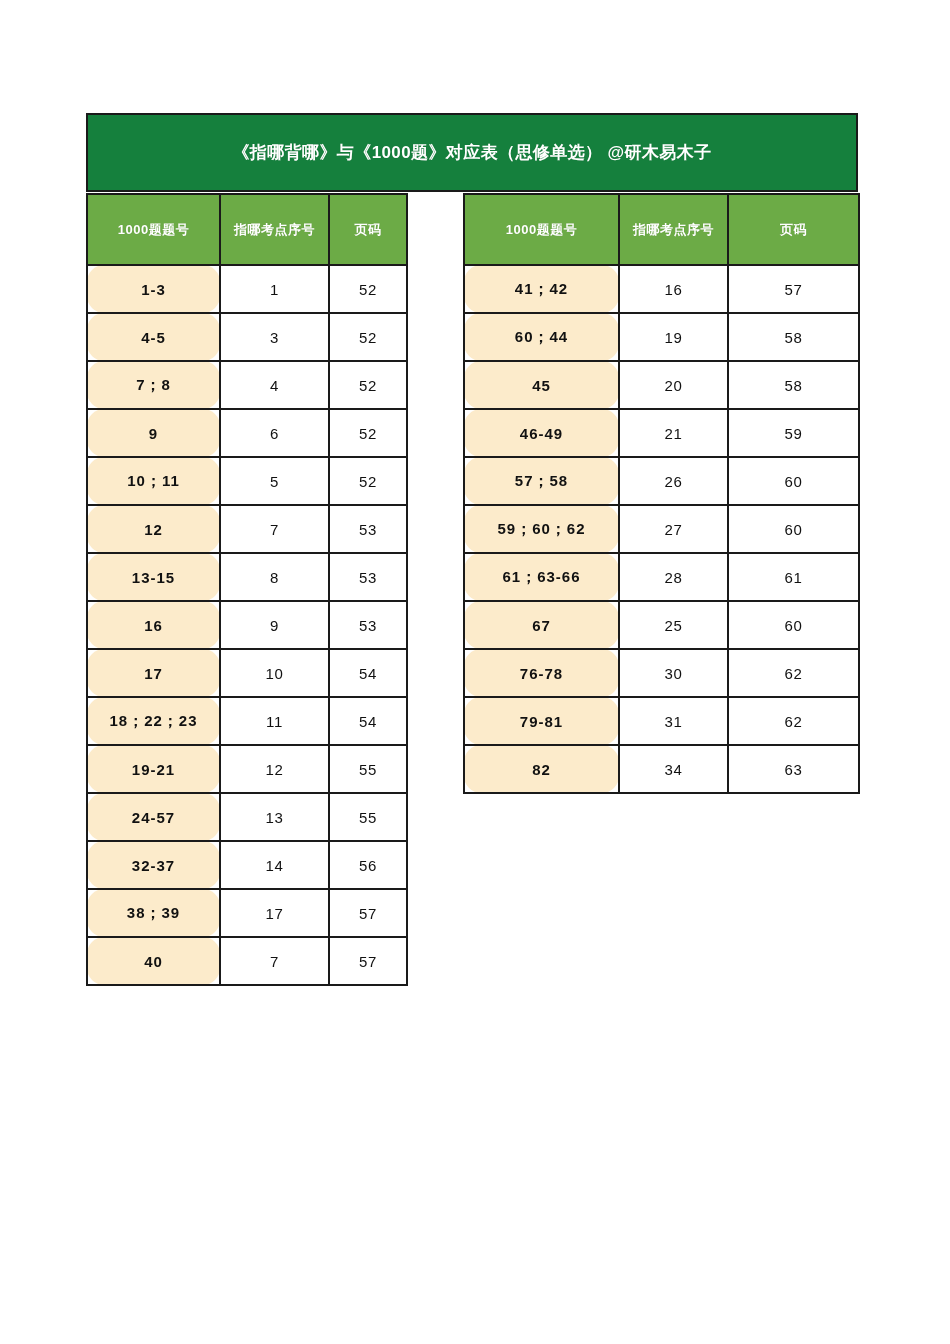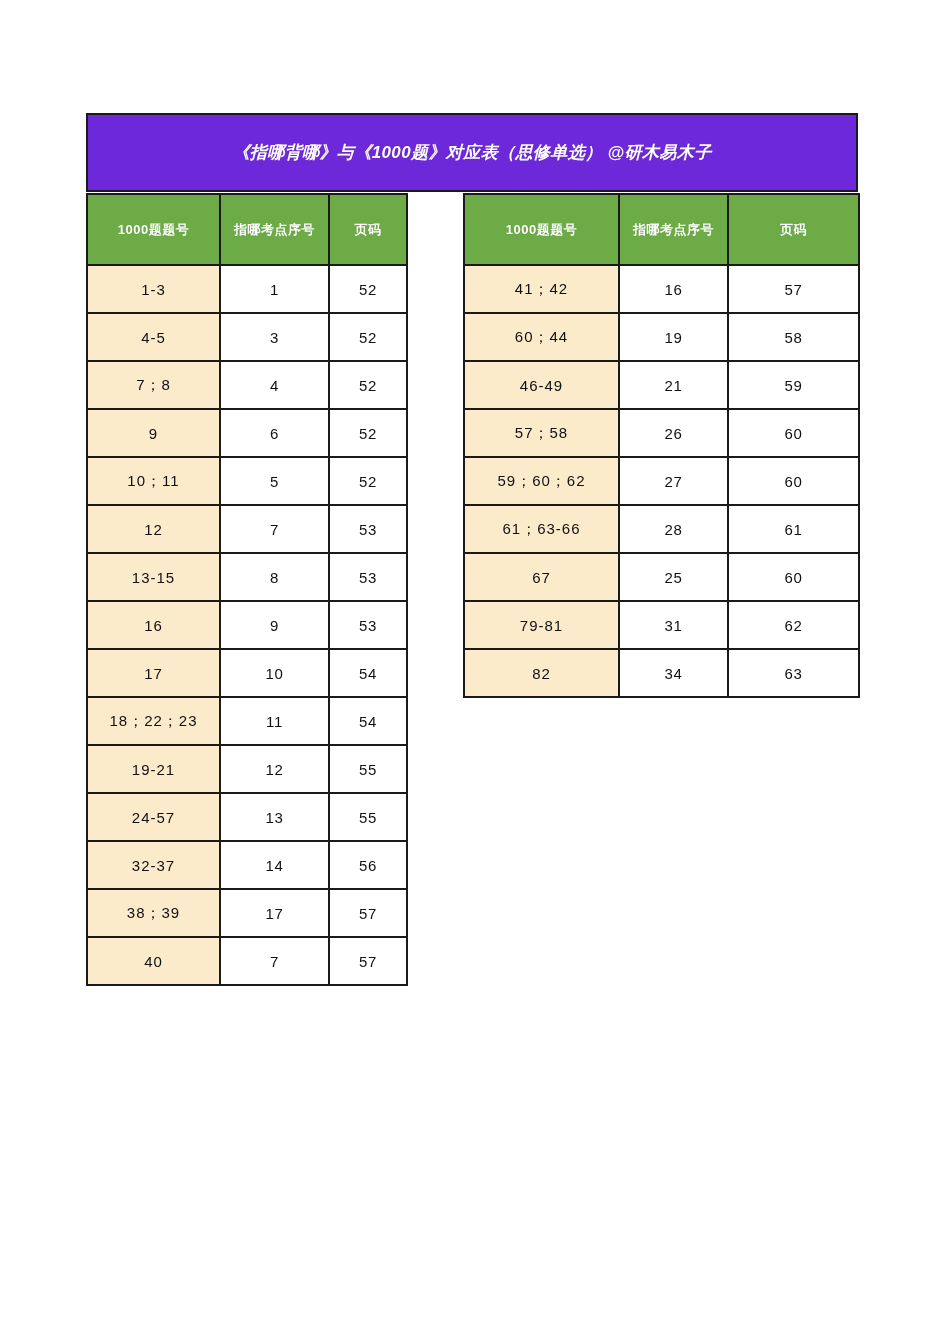--- a/index.html
+++ b/index.html
@@ -16,26 +16,25 @@
   }
 
   
   #title-banner {
     position: absolute;
     left: 86px;
     top: 113px;
     width: 772px;
     height: 79px;
     box-sizing: border-box;
-    background: #6d28d9;
+    background: #15803d;
     border: 2px solid #1a1a1a;
     display: flex;
     align-items: center;
     justify-content: center;
-    font-style: italic;
   }
   #title-banner .title-text {
     color: #ffffff;
     font-size: 17px;
     font-weight: bold;
     letter-spacing: 0.4px;
     white-space: nowrap;
     text-shadow: 0 0 1px rgba(0,0,0,0.18);
   }
 
@@ -69,22 +68,23 @@
   .tbl tbody td {
     height: 46px;
     font-size: 15px;
     color: #111111;
     background: #ffffff;
     font-weight: normal;
     letter-spacing: 0.6px;
   }
   .tbl tbody td.c-key {
     background: #fcebcb;
-    font-weight: normal;
+    font-weight: bold;
     letter-spacing: 1px;
+    border-radius: 17px;
   }
 
   
   #table-left  col.w1 { width: 133px; }
   #table-left  col.w2 { width: 109px; }
   #table-left  col.w3 { width: 78px;  }
   #table-right col.w1 { width: 155px; }
   #table-right col.w2 { width: 109px; }
   #table-right col.w3 { width: 131px; }
 </style>
@@ -205,20 +205,25 @@
         <td class="c-key">41；42</td>
         <td>16</td>
         <td>57</td>
       </tr>
       <tr>
         <td class="c-key">60；44</td>
         <td>19</td>
         <td>58</td>
       </tr>
       <tr>
+        <td class="c-key">45</td>
+        <td>20</td>
+        <td>58</td>
+      </tr>
+      <tr>
         <td class="c-key">46-49</td>
         <td>21</td>
         <td>59</td>
       </tr>
       <tr>
         <td class="c-key">57；58</td>
         <td>26</td>
         <td>60</td>
       </tr>
       <tr>
@@ -230,20 +235,25 @@
         <td class="c-key">61；63-66</td>
         <td>28</td>
         <td>61</td>
       </tr>
       <tr>
         <td class="c-key">67</td>
         <td>25</td>
         <td>60</td>
       </tr>
       <tr>
+        <td class="c-key">76-78</td>
+        <td>30</td>
+        <td>62</td>
+      </tr>
+      <tr>
         <td class="c-key">79-81</td>
         <td>31</td>
         <td>62</td>
       </tr>
       <tr>
         <td class="c-key">82</td>
         <td>34</td>
         <td>63</td>
       </tr>
     </tbody>

